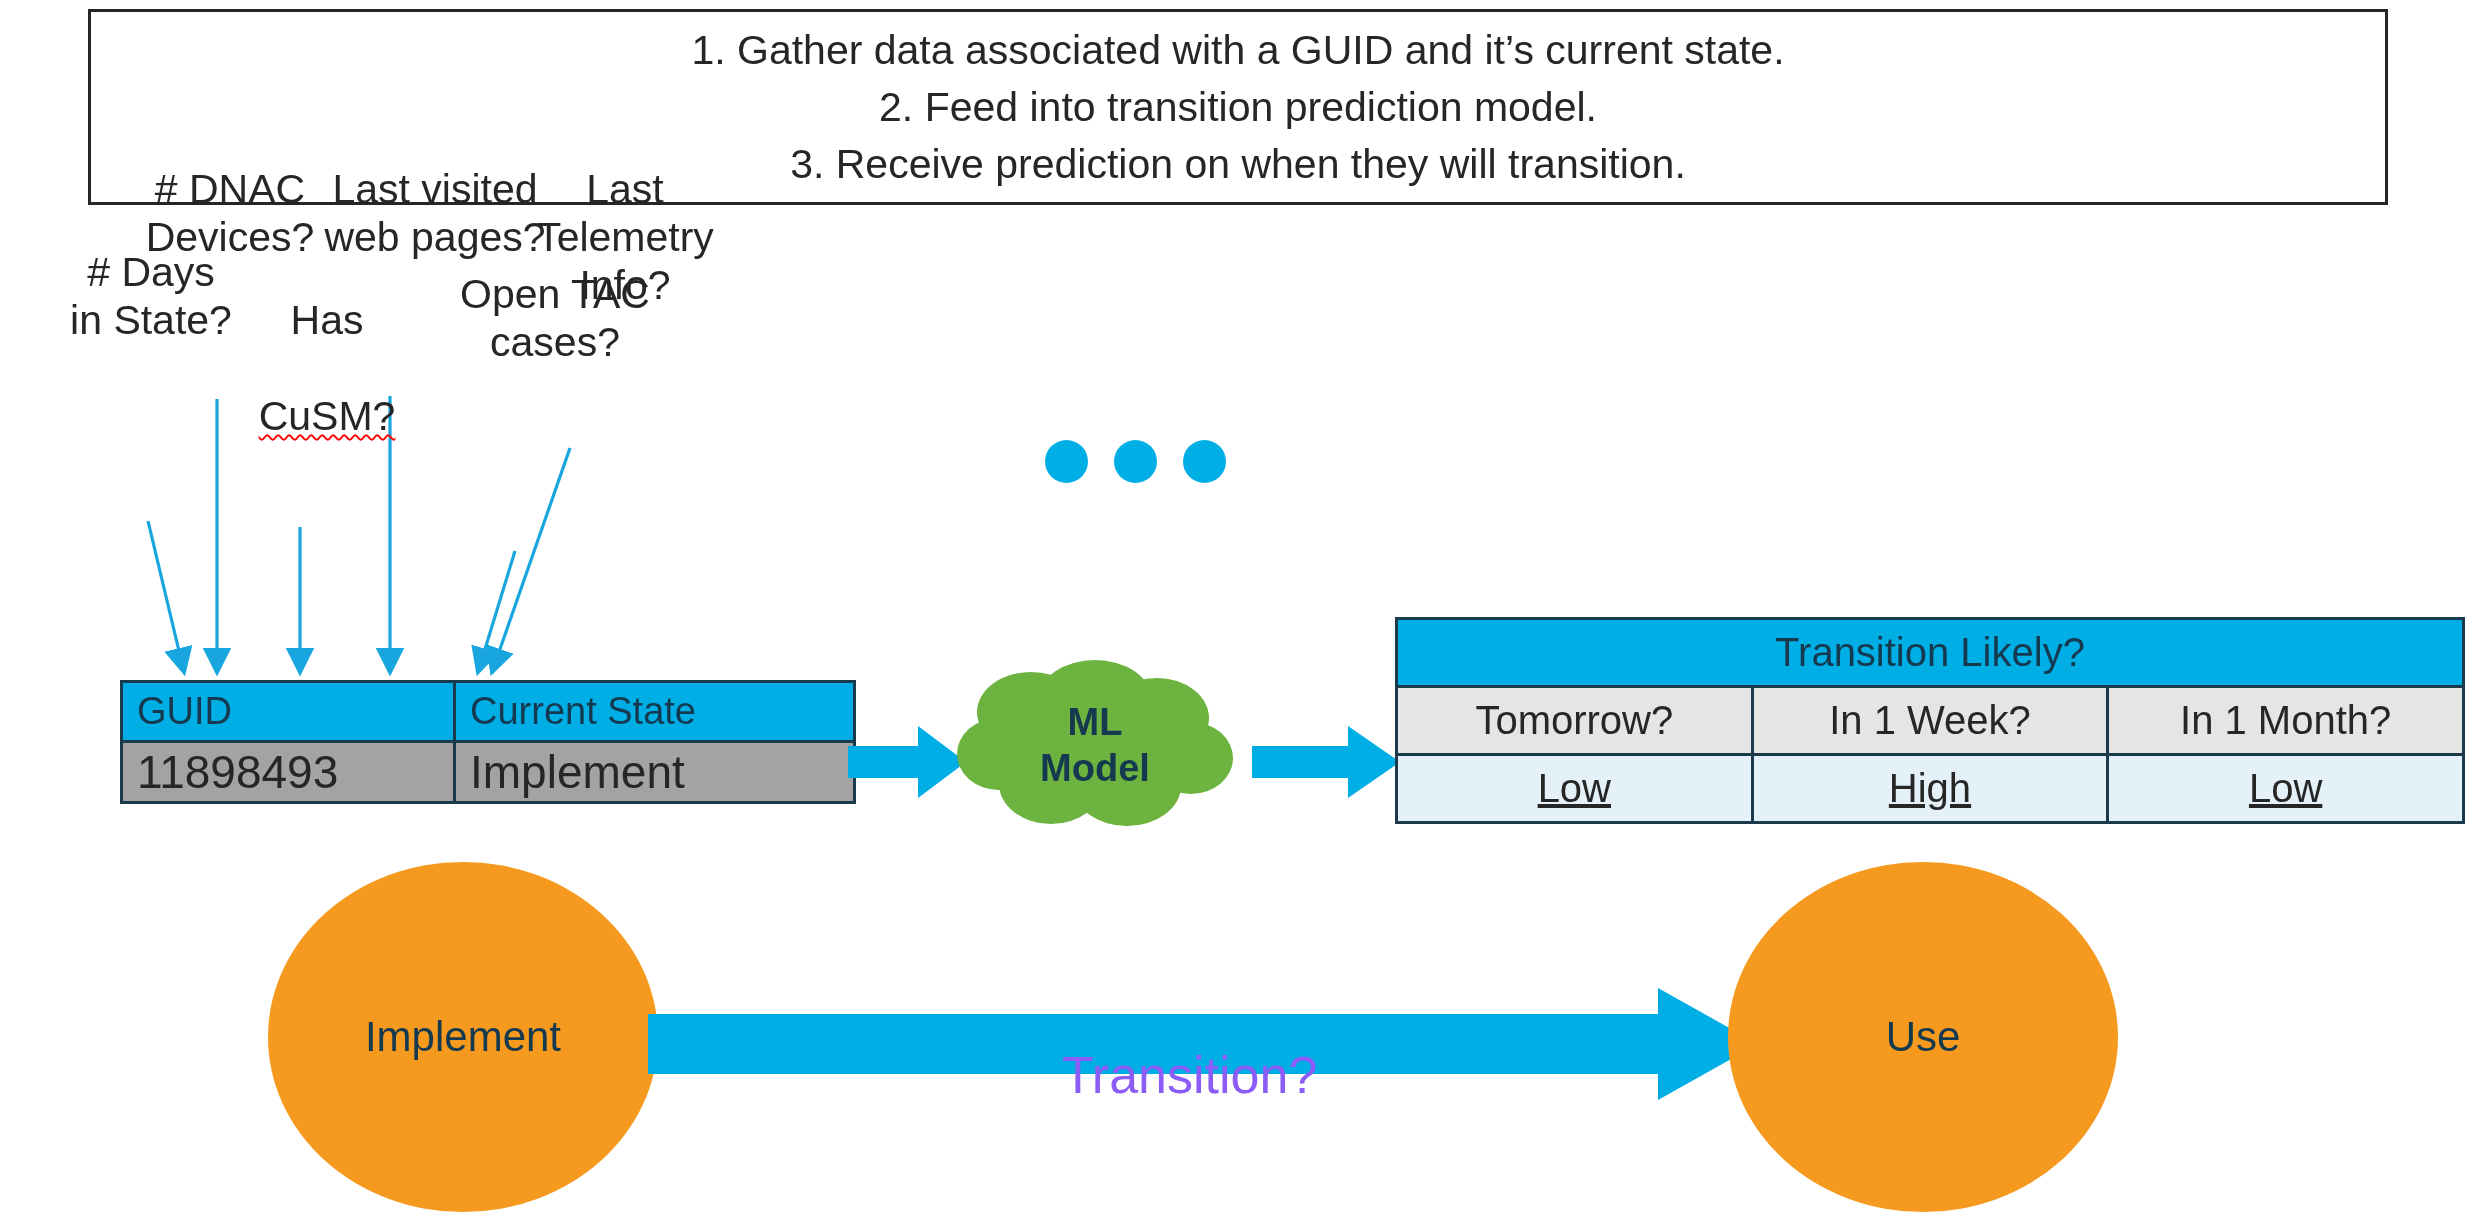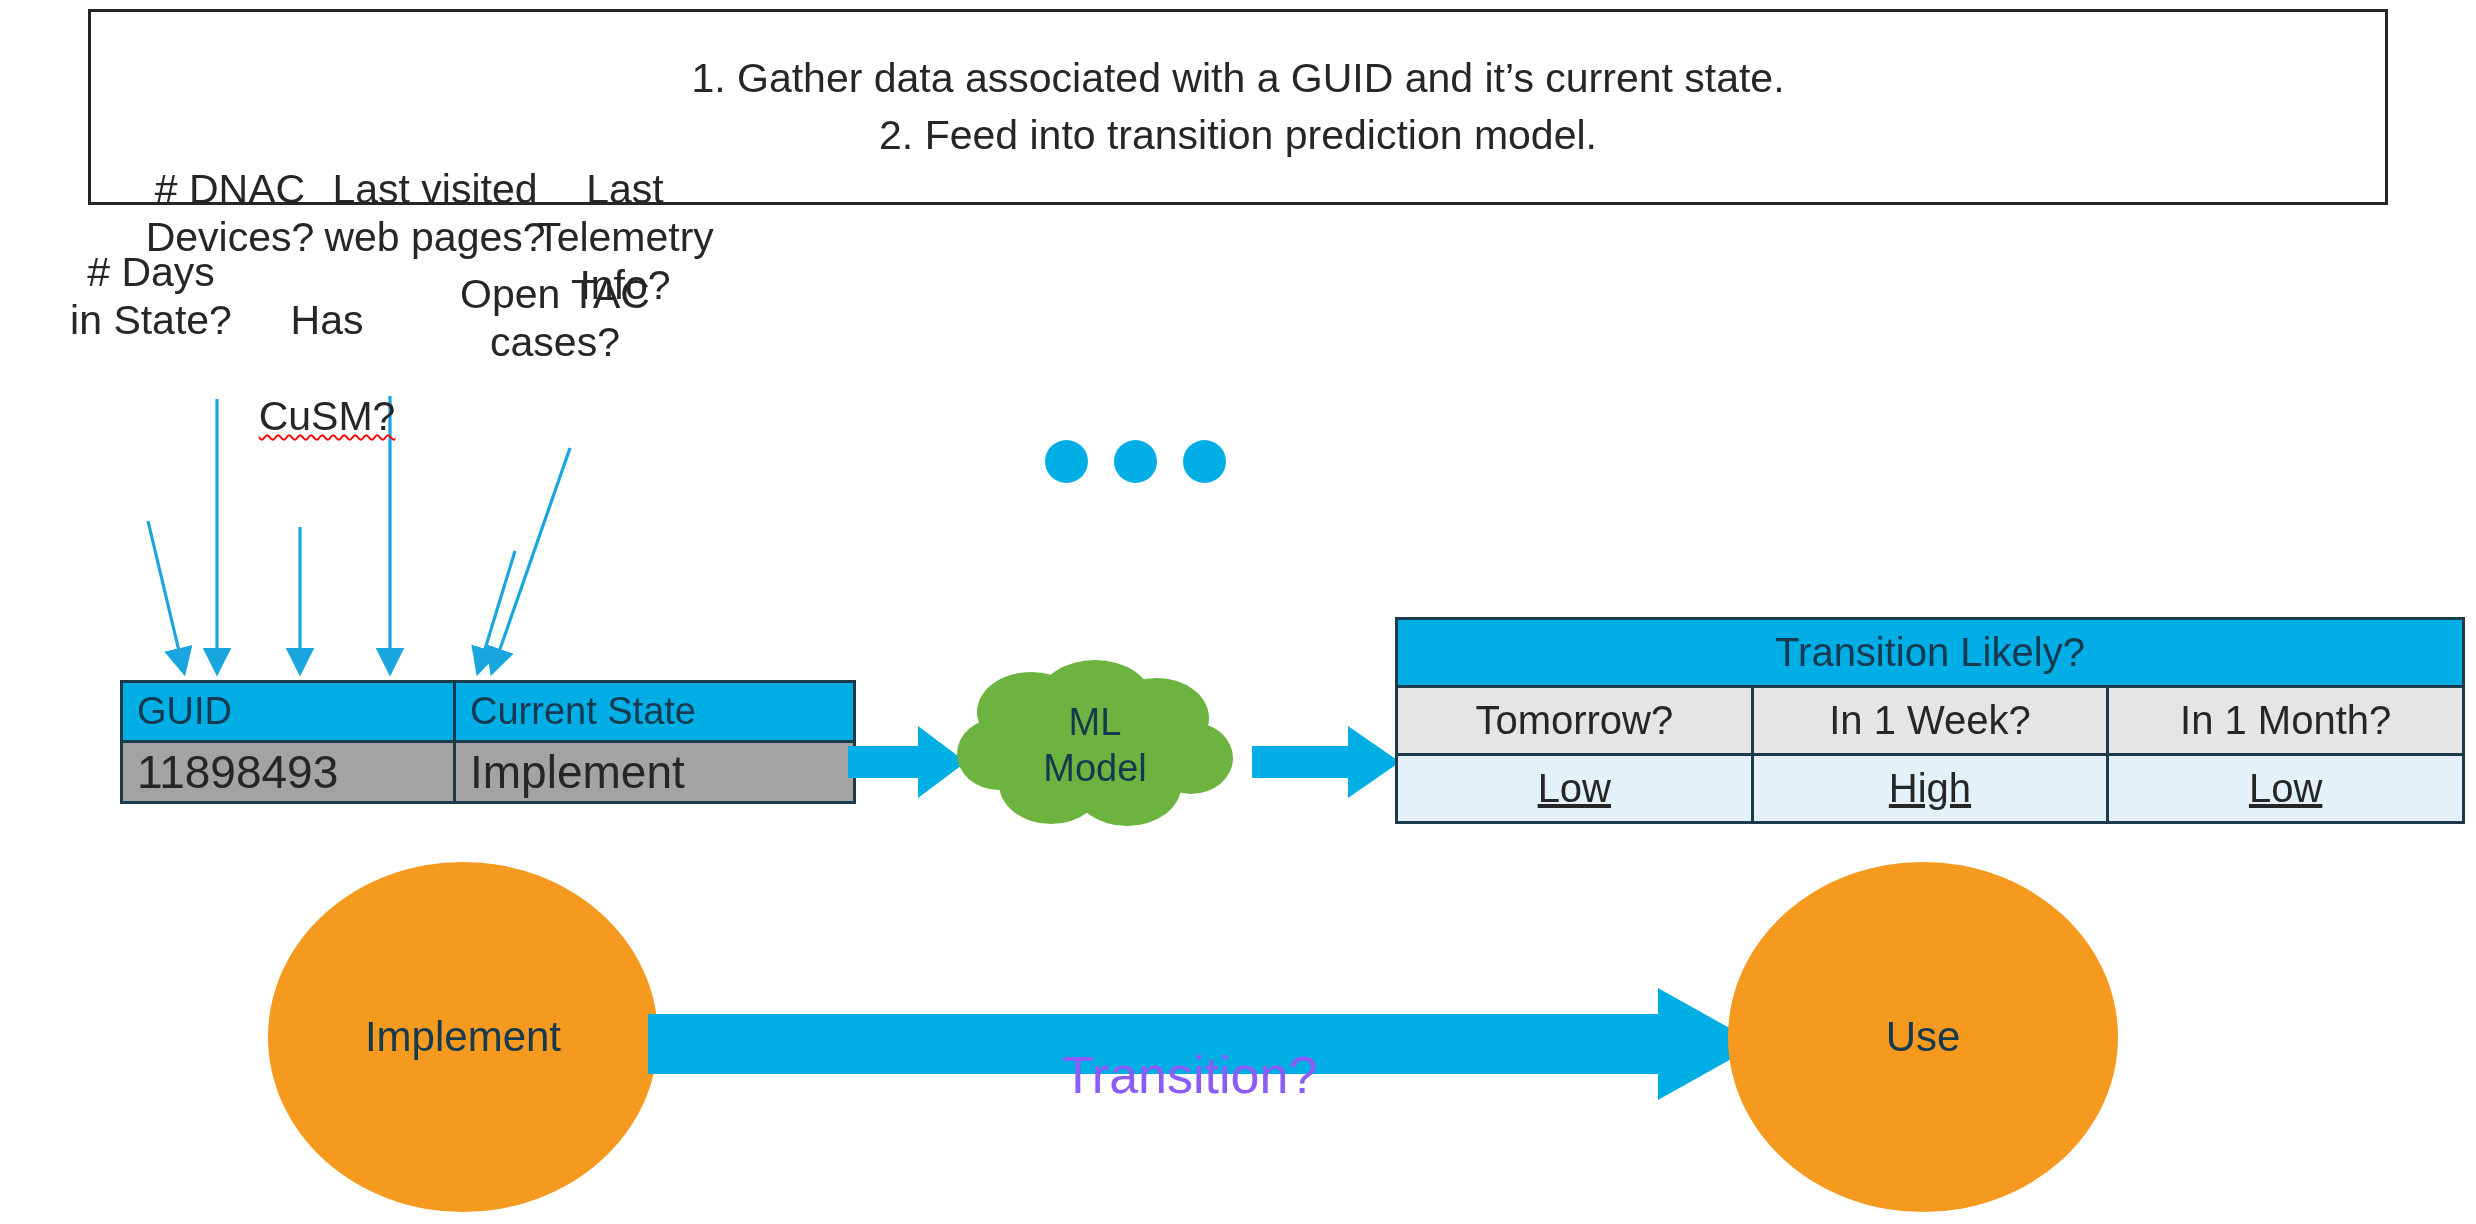--- a/index.html
+++ b/index.html
@@ -44,21 +44,21 @@
     font-weight:normal;height:60px;box-sizing:border-box;
   }
   #guid-table th{background:#00aee6;color:#15394e;font-size:38px;}
   #guid-table td{background:#a3a3a3;color:#262626;font-size:46px;}
 
   
   #ml-model-cloud{position:absolute;left:955px;top:650px;width:280px;height:190px;}
   #ml-model-cloud .label{
     position:absolute;left:0;top:0;width:280px;height:190px;
     display:flex;flex-direction:column;align-items:center;justify-content:center;
-    font-size:38px;line-height:46px;color:#15394e;text-align:center;
+    font-size:38px;line-height:46px;color:#15394e;text-align:center;font-weight:bold;
   }
 
   
   .block-arrow{position:absolute;}
 
   
   #transition-table{
     position:absolute;left:1395px;top:617px;width:1070px;
     border-collapse:collapse;table-layout:fixed;
   }
@@ -85,20 +85,21 @@
     position:absolute;left:1062px;top:1012px;
     font-size:52px;color:#8b5cf6;white-space:nowrap;margin-top:33px;
   }
 </style>
 </head>
 <body>
 
 <div id="instruction-box">
   <div class="line">1. Gather data associated with a GUID and it’s current state.</div>
   <div class="line">2. Feed into transition prediction model.</div>
+  <div class="line">3. Receive prediction on when they will transition.</div>
 </div>
 
 <svg id="leader-lines">
   <defs>
     <marker id="ah" markerWidth="9" markerHeight="9" refX="7.6" refY="4.5" orient="auto" markerUnits="strokeWidth">
       <path d="M0,0 L9,4.5 L0,9 z" fill="#19a6df"></path>
     </marker>
   </defs>
   <g stroke="#19a6df" stroke-width="3.2" fill="none" marker-end="url(#ah)">
     <line x1="148" y1="521" x2="184" y2="672"></line>

